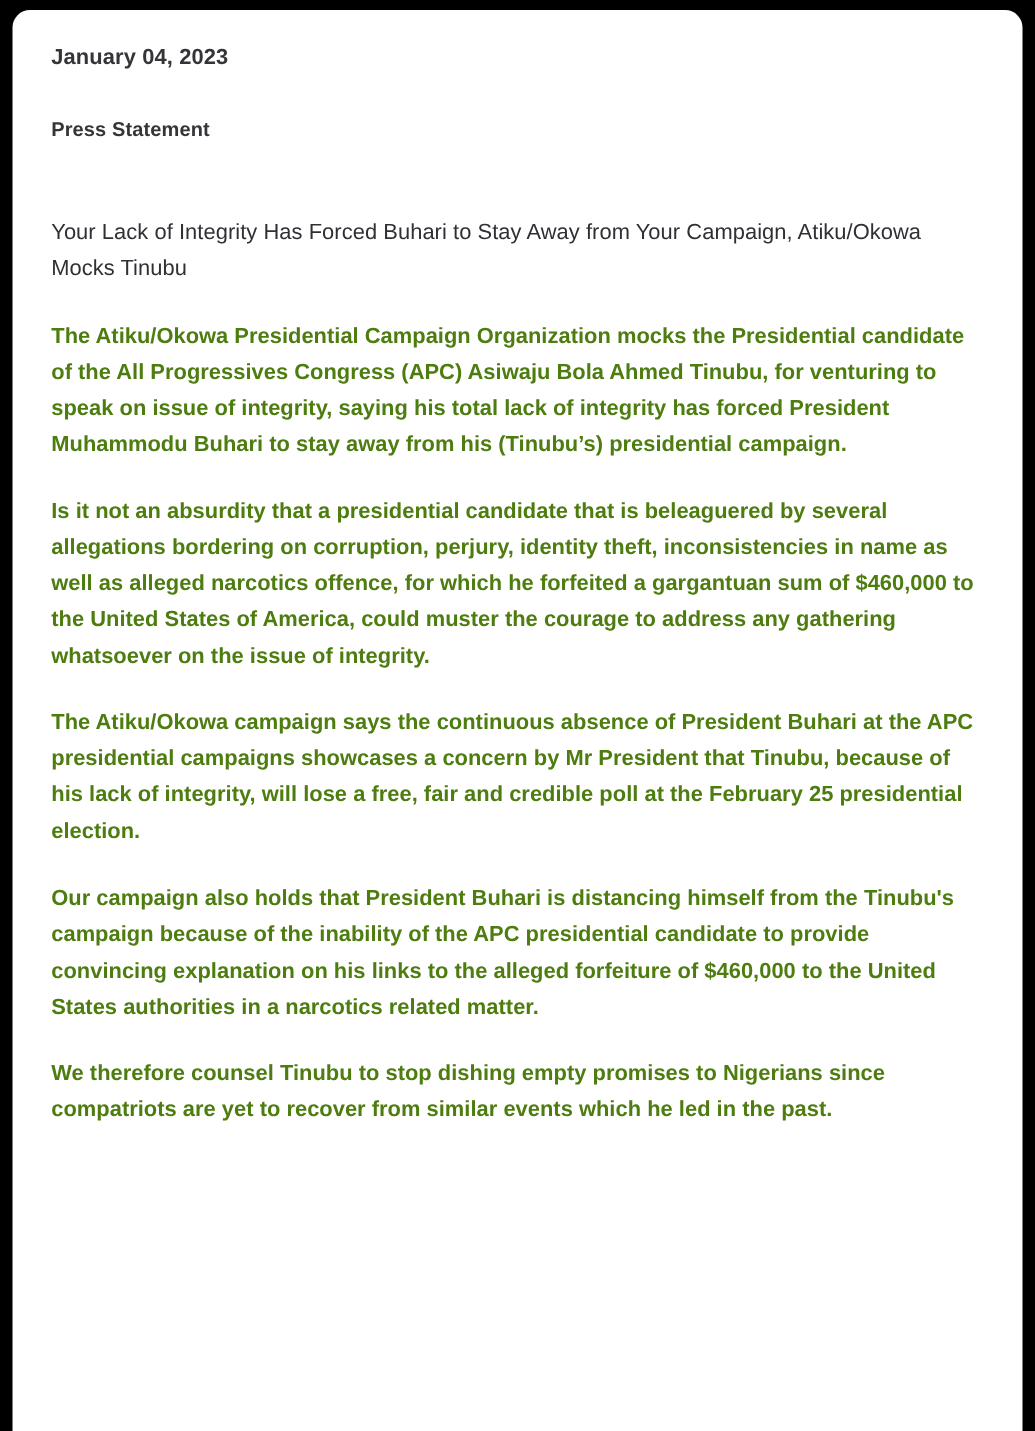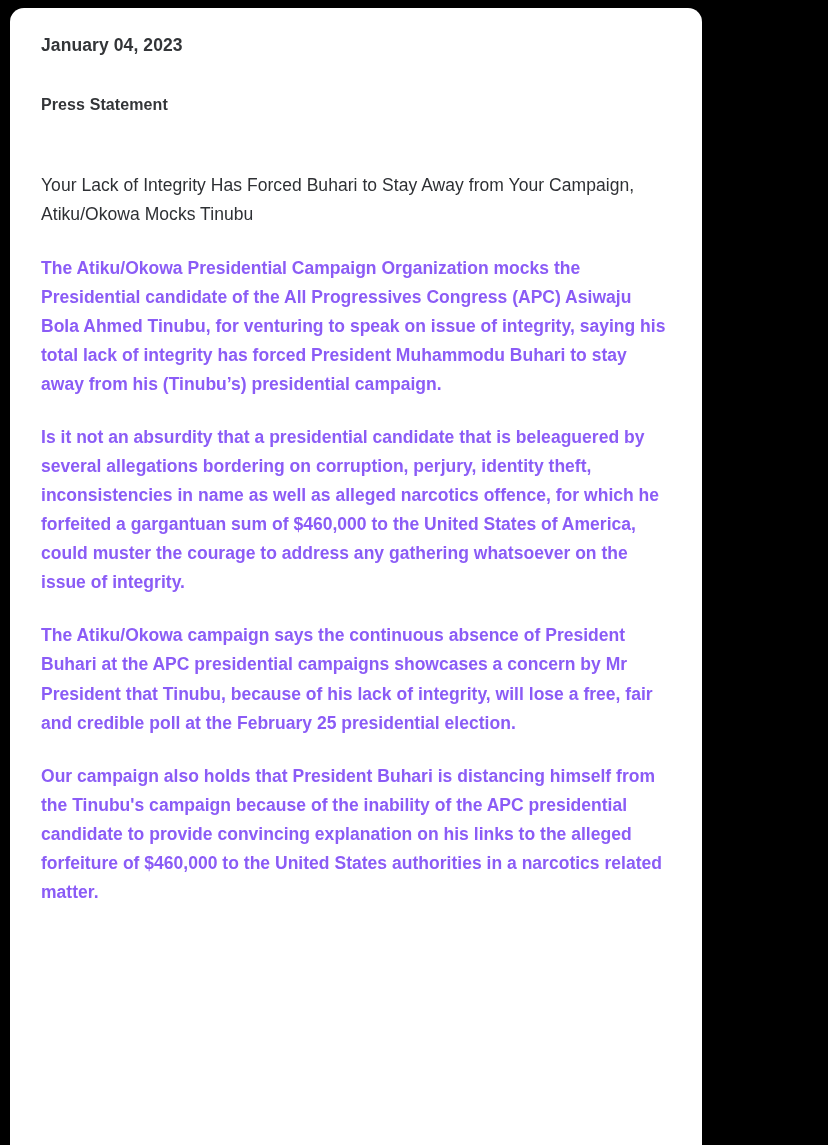--- a/index.html
+++ b/index.html
@@ -10,21 +10,21 @@
   body {
     width: 828px;
     height: 1145px;
     overflow: hidden;
     font-family: "Liberation Sans", sans-serif;
   }
   .page {
     position: absolute;
     left: 10px;
     top: 8px;
-    width: 692px;
+    width: 808px;
     height: 1137px;
     background: #ffffff;
     border-radius: 14px 14px 0 0;
     box-sizing: border-box;
     overflow: hidden;
   }
   .content {
     padding: 26px 30px 0 31px;
   }
   .line-date {
@@ -48,21 +48,21 @@
     font-weight: 400;
     color: #2e3034;
     line-height: 1.62;
     margin: 0 0 26px 0;
     letter-spacing: 0.05px;
     max-width: 745px;
   }
   p.body-par {
     font-size: 17.5px;
     font-weight: 600;
-    color: #8b5cf6;
+    color: #4d7c0f;
     line-height: 1.66;
     margin: 0 0 24px 0;
     letter-spacing: 0.02px;
     max-width: 748px;
   }
   p.body-par:last-child {
     margin-bottom: 0;
   }
 </style>
 </head>
@@ -70,14 +70,15 @@
 
 <div class="page">
   <div class="content">
     <div class="line-date">January 04, 2023</div>
     <div class="line-kicker">Press Statement</div>
     <div class="headline">Your Lack of Integrity Has Forced Buhari to Stay Away from Your Campaign, Atiku/Okowa Mocks Tinubu</div>
     <p class="body-par">The Atiku/Okowa Presidential Campaign Organization mocks the Presidential candidate of the All Progressives Congress (APC) Asiwaju Bola Ahmed Tinubu, for venturing to speak on issue of integrity, saying his total lack of integrity has forced President Muhammodu Buhari to stay away from his (Tinubu’s) presidential campaign.</p>
     <p class="body-par">Is it not an absurdity that a presidential candidate that is beleaguered by several allegations bordering on corruption, perjury, identity theft, inconsistencies in name as well as alleged narcotics offence, for which he forfeited a gargantuan sum of $460,000 to the United States of America, could muster the courage to address any gathering whatsoever on the issue of integrity.</p>
     <p class="body-par">The Atiku/Okowa campaign says the continuous absence of President Buhari at the APC presidential campaigns showcases a concern by Mr President that Tinubu, because of his lack of integrity, will lose a free, fair and credible poll at the February 25 presidential election.</p>
     <p class="body-par">Our campaign also holds that President Buhari is distancing himself from the Tinubu's campaign because of the inability of the APC presidential candidate to provide convincing explanation on his links to the alleged  forfeiture of $460,000 to the United States authorities in a narcotics related matter.</p>
+    <p class="body-par">We therefore counsel Tinubu to stop dishing empty promises to Nigerians since compatriots are yet to recover from similar events which he led in the past.</p>
   </div>
 </div>
 
 </body></html>

